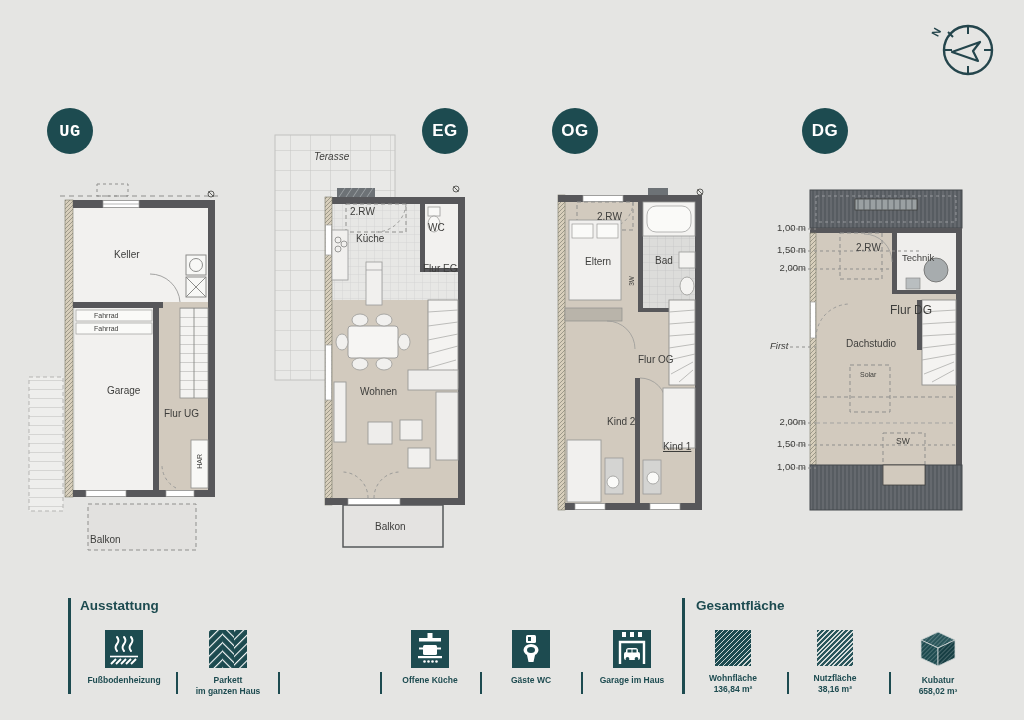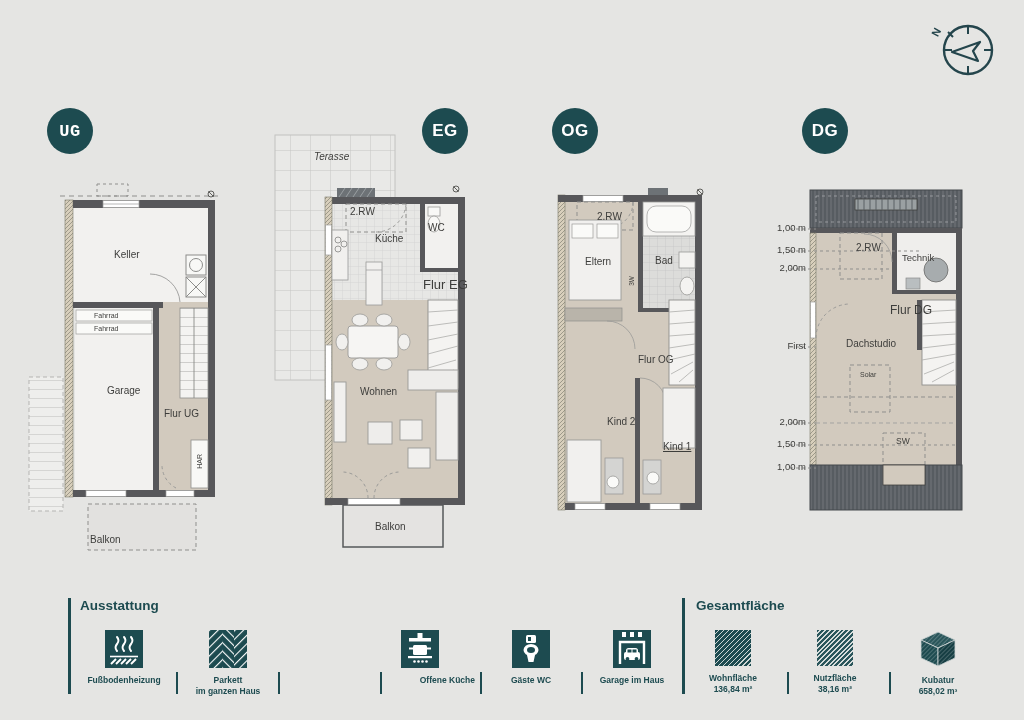--- a/index.html
+++ b/index.html
@@ -199,23 +199,23 @@
       <rect x="64" y="252" width="12" height="60" fill="#f1f0ee" stroke="#9a9a98" stroke-width="0.9"></rect>
 
       <path d="M98,368 A26,26 0 0 0 72,342" fill="none" stroke="#9a9a98" stroke-dasharray="3 3"></path>
       <path d="M104,368 A26,26 0 0 1 130,342" fill="none" stroke="#9a9a98" stroke-dasharray="3 3"></path>
 
       <circle cx="186" cy="59" r="3" fill="none" stroke="#3d3d3b" stroke-width="0.8"></circle>
         <line x1="183.5" y1="56.5" x2="188.5" y2="61.5" stroke="#3d3d3b" stroke-width="0.8"></line>
     </svg>
     <div class="lbl" style="left:44px;top:22px;font-style:italic;">Terasse</div>
     <div class="lbl" style="left:80px;top:77px;">2.RW</div>
-    <div class="lbl" style="left:86px;top:104px;margin-left:19px;">Küche</div>
+    <div class="lbl" style="left:86px;top:104px;">Küche</div>
     <div class="lbl" style="left:158px;top:93px;">WC</div>
-    <div class="lbl" style="left:153px;top:148px;font-size:13px;">Flur EG</div>
+    <div class="lbl" style="left:153px;top:134px;font-size:10px;">Flur EG</div>
     <div class="lbl" style="left:90px;top:257px;">Wohnen</div>
     <div class="lbl" style="left:105px;top:392px;">Balkon</div>
   </div>
 
   <div class="plan" style="left:545px;top:182px;width:175px;height:345px;">
     <svg width="175" height="345" viewBox="0 0 175 345">
       <defs>
         <pattern id="o-tile" width="8" height="8" patternUnits="userSpaceOnUse">
             <rect width="8" height="8" fill="#dcdcda"></rect>
             <path d="M8,0 H0 V8" fill="none" stroke="#c3c3c1" stroke-width="0.7"></path>
@@ -354,21 +354,21 @@
         <line x1="20" y1="87" x2="122" y2="87"></line>
         <line x1="20" y1="165" x2="46" y2="165"></line>
         <line x1="20" y1="241" x2="46" y2="241"></line>
         <line x1="20" y1="263" x2="186" y2="263"></line>
         <line x1="20" y1="286" x2="46" y2="286"></line>
       </g>
     </svg>
     <div class="lbl lbl-dim" style="left:0;top:41px;width:36px;text-align:right;">1,00 m</div>
     <div class="lbl lbl-dim" style="left:0;top:63px;width:36px;text-align:right;">1,50 m</div>
     <div class="lbl lbl-dim" style="left:0;top:81px;width:36px;text-align:right;">2,00m</div>
-    <div class="lbl lbl-dim" style="left:0;top:159px;width:36px;text-align:right;">First</div>
+    <div class="lbl lbl-dim" style="left:0;top:159px;width:36px;text-align:left;font-style:italic;">First</div>
     <div class="lbl lbl-dim" style="left:0;top:235px;width:36px;text-align:right;">2,00m</div>
     <div class="lbl lbl-dim" style="left:0;top:257px;width:36px;text-align:right;">1,50 m</div>
     <div class="lbl lbl-dim" style="left:0;top:280px;width:36px;text-align:right;">1,00 m</div>
     <div class="lbl" style="left:86px;top:61px;">2.RW</div>
     <div class="lbl" style="left:132px;top:71px;font-size:9.5px;">Technik</div>
     <div class="lbl" style="left:120px;top:122px;font-size:12px;">Flur DG</div>
     <div class="lbl" style="left:76px;top:157px;">Dachstudio</div>
     <div class="lbl lbl-s" style="left:90px;top:189px;">Solar</div>
     <div class="lbl" style="left:126px;top:255px;font-size:8.5px;">SW</div>
   </div>
@@ -412,21 +412,21 @@
       <rect x="13" y="0" width="12" height="38" fill="url(#hb2)"></rect>
       <rect x="25" y="0" width="13" height="38" fill="url(#hb1)"></rect>
     </svg>
     <div class="leg-lbl">
       <div>Parkett</div>
       <div>im ganzen Haus</div>
     </div>
   </div>
 
 
-  <div class="leg-item" style="left:365px;text-align:right;">
+  <div class="leg-item" style="left:375px;">
     <svg class="ico" width="38" height="38" viewBox="0 0 38 38">
       <rect width="38" height="38" fill="#1d4b50"></rect>
       <rect x="16.5" y="3" width="5" height="5" fill="#ffffff"></rect>
       <rect x="8" y="8" width="22" height="3.5" fill="#ffffff"></rect>
       <rect x="12" y="15" width="14" height="10" rx="1.5" fill="#ffffff"></rect>
       <line x1="8" y1="18.5" x2="12" y2="18.5" stroke="#ffffff" stroke-width="2"></line>
       <line x1="26" y1="18.5" x2="30" y2="18.5" stroke="#ffffff" stroke-width="2"></line>
       <rect x="7" y="26" width="24" height="2.2" fill="#ffffff"></rect>
       <circle cx="13.5" cy="31.5" r="1.3" fill="#ffffff"></circle>
         <circle cx="17.5" cy="31.5" r="1.3" fill="#ffffff"></circle>

